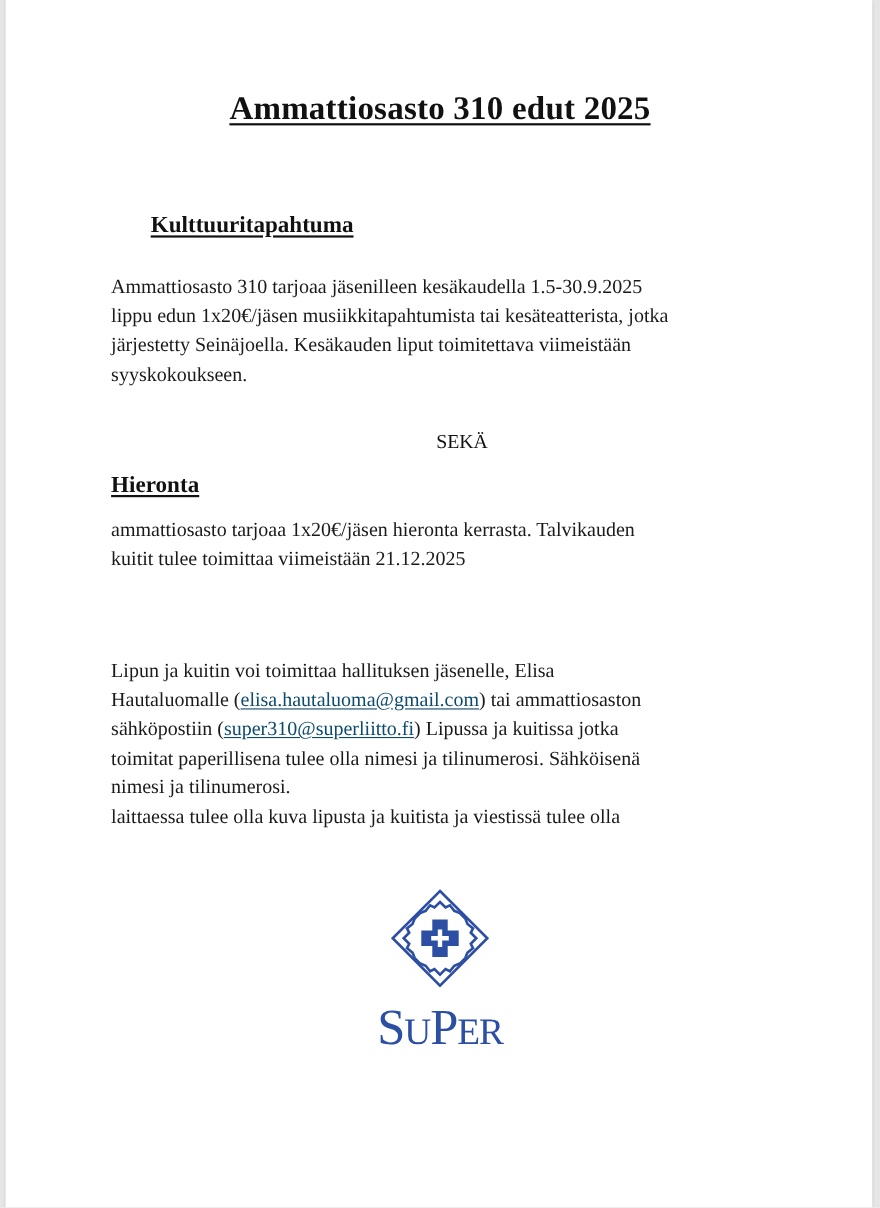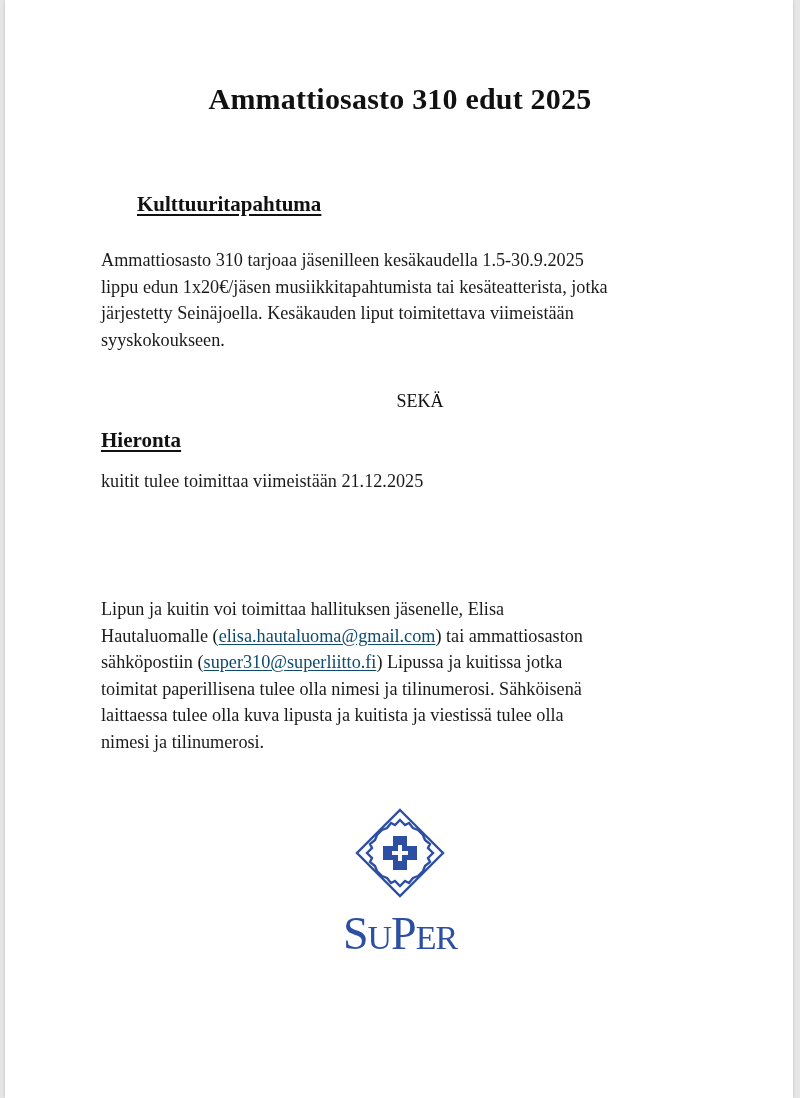--- a/index.html
+++ b/index.html
@@ -6,21 +6,21 @@
     body {
       width: 800px; height: 1098px; background: #e6e6e8; position: relative; overflow: hidden;
       font-family: "Liberation Serif", "DejaVu Serif", serif; color: #111;
     }
     .page {
       position: absolute; left: 5px; top: 0; width: 788px; height: 1098px; background: #ffffff;
       box-shadow: 0 0 3px rgba(0,0,0,0.18);
     }
     .title {
       position: absolute; left: 0; width: 800px; top: 82px; text-align: center;
-      font-size: 30px; font-weight: bold; text-underline-offset: 4px;
+      font-size: 30px; font-weight: bold; text-decoration: underline; text-underline-offset: 4px;
       text-decoration-thickness: 2px; letter-spacing: 0.2px;
     }
     .heading {
       position: absolute; left: 101px; font-size: 21px; font-weight: bold;
       text-decoration: underline; text-underline-offset: 3px; text-decoration-thickness: 2px;
     }
     .para {
       position: absolute; left: 101px; width: 590px; font-size: 18.2px; line-height: 26.5px;
       color: #1a1a1a;
     }
@@ -49,30 +49,31 @@
   <span class="line">Ammattiosasto  310 tarjoaa jäsenilleen kesäkaudella 1.5-30.9.2025</span>
   <span class="line">lippu edun 1x20€/jäsen musiikkitapahtumista tai kesäteatterista,  jotka</span>
   <span class="line">järjestetty Seinäjoella. Kesäkauden  liput toimitettava viimeistään</span>
   <span class="line">syyskokoukseen.</span>
 </div>
 
 <div class="seka">SEKÄ</div>
 
 <div class="heading" style="top:428px;">Hieronta</div>
 <div class="para" style="top:468px;">
+  <span class="line">ammattiosasto  tarjoaa 1x20€/jäsen hieronta kerrasta.  Talvikauden</span>
   <span class="line">kuitit tulee toimittaa viimeistään 21.12.2025</span>
 </div>
 
 <div class="para" style="top:596px;">
   <span class="line">Lipun ja kuitin voi toimittaa hallituksen jäsenelle, Elisa</span>
   <span class="line"><span>Hautaluomalle (</span><span class="link">elisa.hautaluoma@gmail.com</span><span>)  tai ammattiosaston</span></span>
   <span class="line"><span>sähköpostiin (</span><span class="link">super310@superliitto.fi</span><span>) Lipussa ja kuitissa jotka</span></span>
   <span class="line">toimitat paperillisena tulee olla nimesi ja tilinumerosi. Sähköisenä</span>
+  <span class="line">nimesi ja tilinumerosi.</span>
   <span class="line">laittaessa  tulee olla kuva lipusta ja kuitista ja viestissä tulee olla</span>
-  <span class="line">nimesi ja tilinumerosi.</span>
 </div>
 
 <div class="logo">
   <svg width="90" height="90" viewBox="0 0 90 90">
     <g fill="none" stroke="#2c4fa3" stroke-width="2.4">
       <polygon points="45,2 88,45 45,88 2,45"></polygon>
       <polygon points="45,12 50,17 54,15 58,20 63,22 68,27 70,32 75,36 73,40 78,45 73,50 75,54 70,58 68,63 63,68 58,70 54,75 50,73 45,78 40,73 36,75 32,70 27,68 22,63 20,58 15,54 17,50 12,45 17,40 15,36 20,32 22,27 27,22 32,20 36,15 40,17"></polygon>
     </g>
     <path fill="#2c4fa3" d="M38,28 H52 V38 H62 V52 H52 V62 H38 V52 H28 V38 H38 Z"></path>
     <path fill="#ffffff" d="M43,37 H47 V43 H53 V47 H47 V53 H43 V47 H37 V43 H43 Z"></path>

